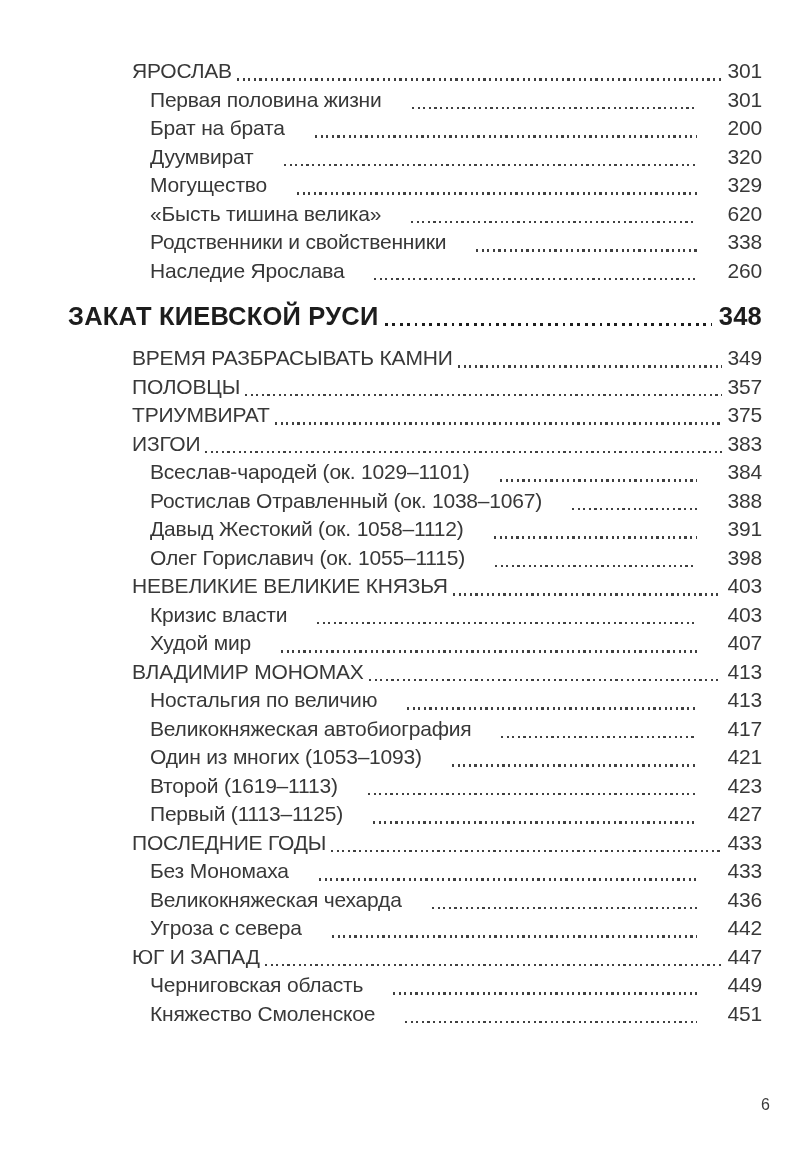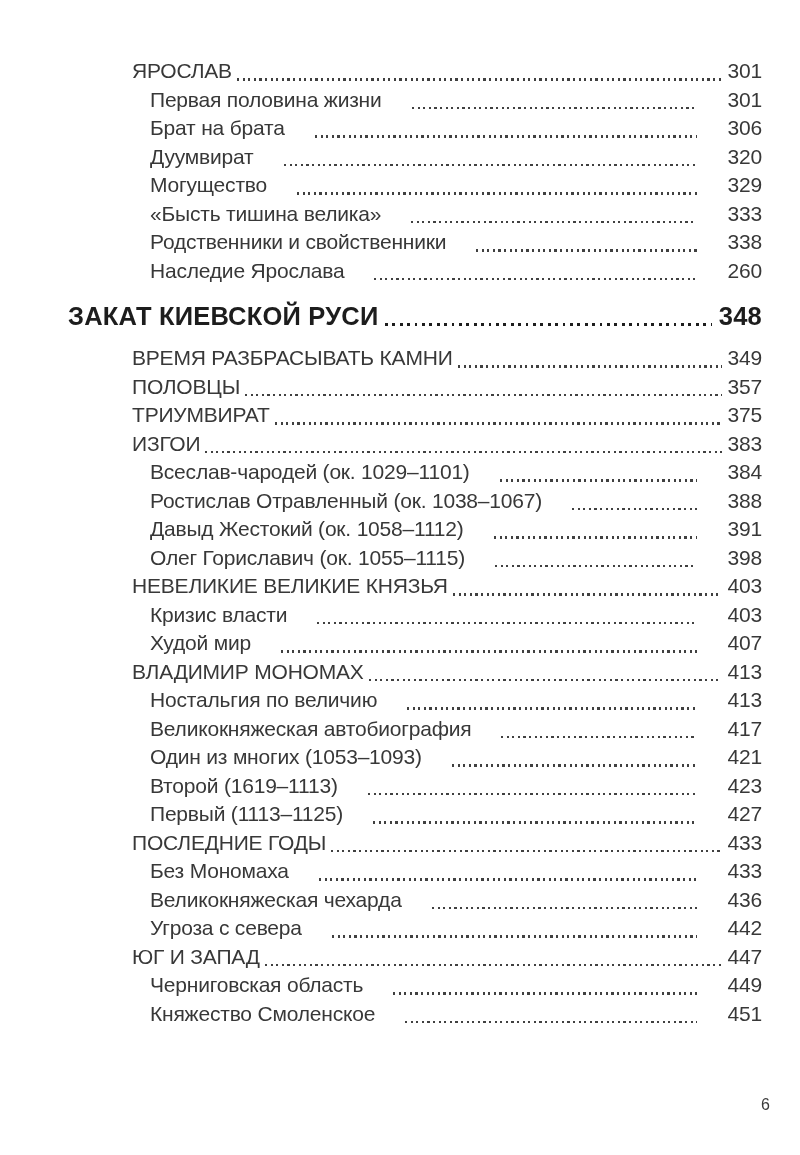--- a/index.html
+++ b/index.html
@@ -86,36 +86,36 @@
     <span class="pagenum">301</span>
   </div>
       <div class="row lvl3">
     <span class="title">Первая половина жизни</span>
     <span class="leader"></span>
     <span class="pagenum">301</span>
   </div>
       <div class="row lvl3">
     <span class="title">Брат на брата</span>
     <span class="leader"></span>
-    <span class="pagenum">306</span>
+    <span class="pagenum">200</span>
   </div>
       <div class="row lvl3">
     <span class="title">Дуумвират</span>
     <span class="leader"></span>
     <span class="pagenum">320</span>
   </div>
       <div class="row lvl3">
     <span class="title">Могущество</span>
     <span class="leader"></span>
     <span class="pagenum">329</span>
   </div>
       <div class="row lvl3">
     <span class="title">«Бысть тишина велика»</span>
     <span class="leader"></span>
-    <span class="pagenum">333</span>
+    <span class="pagenum">620</span>
   </div>
       <div class="row lvl3">
     <span class="title">Родственники и свойственники</span>
     <span class="leader"></span>
     <span class="pagenum">338</span>
   </div>
       <div class="row lvl3">
     <span class="title">Наследие Ярослава</span>
     <span class="leader"></span>
     <span class="pagenum">260</span>

